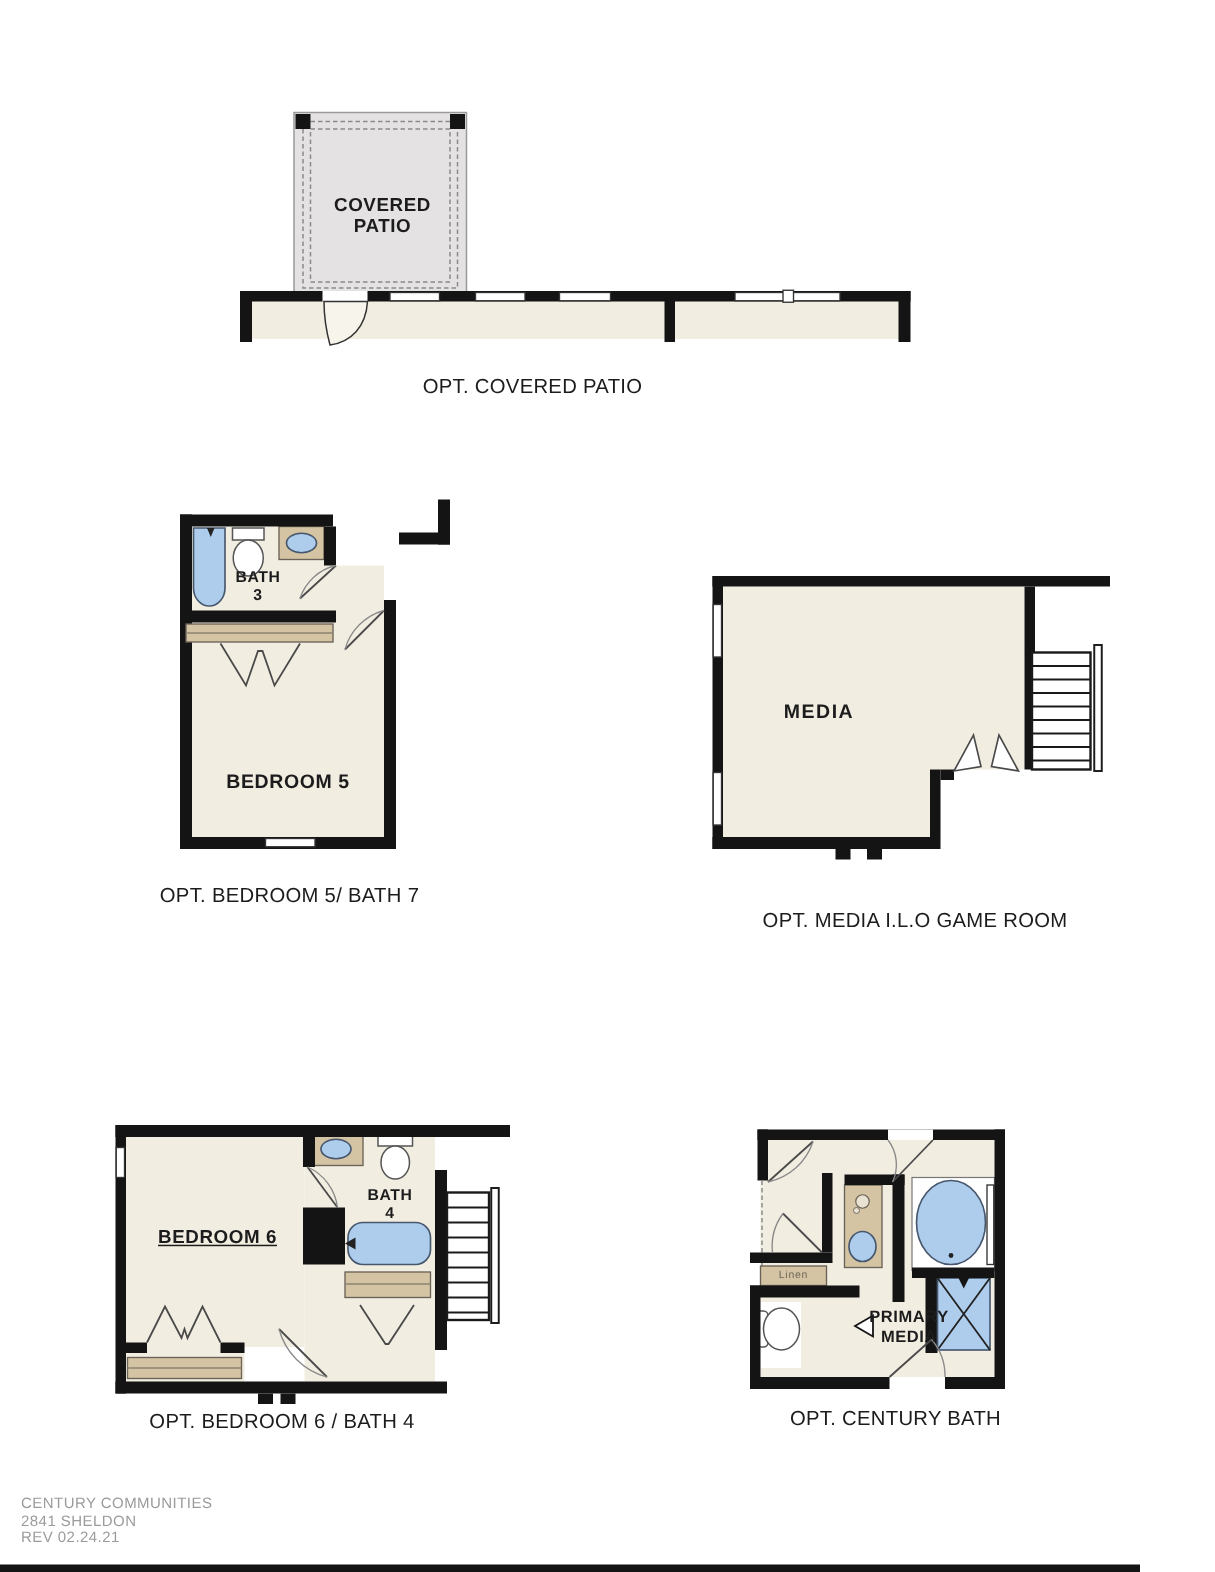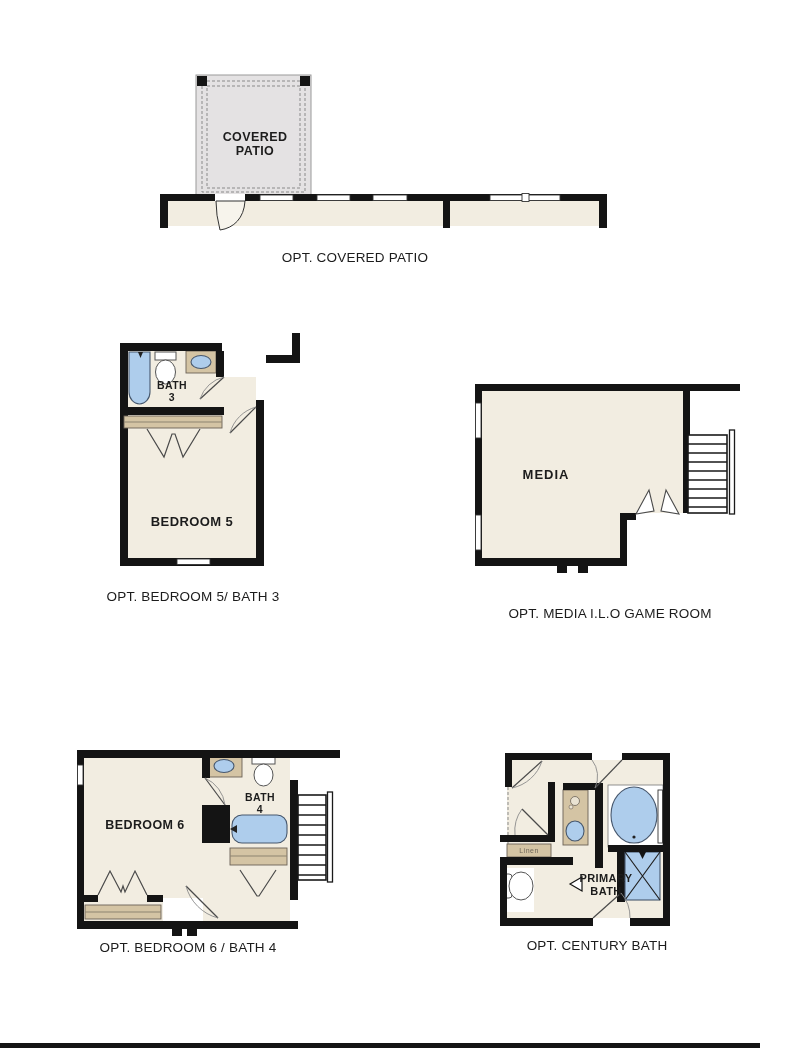--- a/index.html
+++ b/index.html
@@ -96,21 +96,21 @@
       <path class="arc" d="M122,100 A37,37 0 0 1 148,74"></path>
 
       <rect class="t" x="16" y="83" width="98" height="12"></rect>
       <line x1="16" y1="89" x2="114" y2="89" stroke="#8d8470" stroke-width="1"></line>
       <path class="ln" d="M39,96 L56,124 L64,101 L67,101 L75,124 L92,96"></path>
     </svg>
     <div class="room-label" style="left:64px;top:58px;font-size:10.5px;">BATH
 3</div>
     <div class="room-label" style="left:84px;top:165px;font-size:13px;margin-top:24px;">BEDROOM 5</div>
   </div>
-  <div class="caption" style="left:193px;top:589px;">OPT. BEDROOM 5/ BATH 3</div>
+  <div class="caption" style="left:193px;top:589px;">OPT. BEDROOM 5/ BATH 7</div>
 
   <div class="plan" style="left:468px;top:378px;width:280px;height:200px;">
     <svg width="280" height="200" viewBox="0 0 280 200">
 
       <polygon class="f" points="14,13 215,13 215,135 159,135 159,180 14,180"></polygon>
 
       <rect class="w" x="7" y="6" width="265" height="7"></rect>
       <rect class="w" x="7" y="6" width="7" height="182"></rect>
       <rect class="win" x="7.5" y="25" width="5.5" height="35"></rect>
       <rect class="win" x="7.5" y="137" width="5.5" height="35"></rect>
@@ -169,21 +169,21 @@
       <rect class="w" x="16" y="152" width="14" height="7"></rect>
       <rect class="w" x="79" y="152" width="16" height="7"></rect>
       <path class="ln" d="M30,152 L42,128 L53,149 L55,143 L57,149 L67,128 L79,152"></path>
       <rect class="t" x="17" y="162" width="76" height="14"></rect>
       <line x1="17" y1="169" x2="93" y2="169" stroke="#8d8470" stroke-width="1"></line>
 
       <rect class="thin" x="230" y="52" width="28" height="85"></rect>
       <path d="M230,62 H258 M230,72 H258 M230,82 H258 M230,92 H258 M230,102 H258 M230,112 H258 M230,122 H258 M230,132 H258" stroke="#1a1a1a" stroke-width="1.4"></path>
       <rect x="259.5" y="49" width="5" height="90" fill="#fff" stroke="#1a1a1a" stroke-width="1.3"></rect>
     </svg>
-    <div class="room-label" style="left:77px;top:82px;font-size:12.5px;">BEDROOM 6</div>
+    <div class="room-label" style="left:77px;top:82px;font-size:12.5px;text-decoration:underline;">BEDROOM 6</div>
     <div class="room-label" style="left:192px;top:60px;font-size:10.5px;">BATH
 4</div>
   </div>
   <div class="caption" style="left:188px;top:940px;text-align:right;">OPT. BEDROOM 6 / BATH 4</div>
 
   <div class="plan" style="left:493px;top:746px;width:185px;height:190px;">
     <svg width="185" height="190" viewBox="0 0 185 190">
 
       <rect class="f" x="14" y="12" width="156" height="162"></rect>
 
@@ -228,19 +228,24 @@
       <path class="arc" d="M49,15 A40,40 0 0 1 19,42"></path>
       <line class="ln" x1="55" y1="89" x2="29" y2="63"></line>
       <path class="arc" d="M29,63 A37,37 0 0 0 22,89"></path>
       <line class="ln" x1="100" y1="172" x2="128" y2="147"></line>
       <path class="arc" d="M128,147 A37,37 0 0 1 137,172"></path>
 
       <polygon points="77,138 89,131 89,145" fill="#fff" stroke="#141414" stroke-width="1.2"></polygon>
     </svg>
     <div class="room-label" style="left:36px;top:104.5px;font-size:7px;font-weight:normal;color:#6f675a;letter-spacing:.5px;">Linen</div>
     <div class="room-label" style="left:113px;top:139px;font-size:11px;">PRIMARY
-BATH</div>
+MEDIA</div>
   </div>
   <div class="caption" style="left:597px;top:938px;">OPT. CENTURY BATH</div>
 
+  <div class="footer">
+    <div>CENTURY COMMUNITIES</div>
+    <div>2841 SHELDON</div>
+    <div>REV 02.24.21</div>
+  </div>
 
   <div class="bottom-bar"></div>
 </div>
 
 </body></html>

